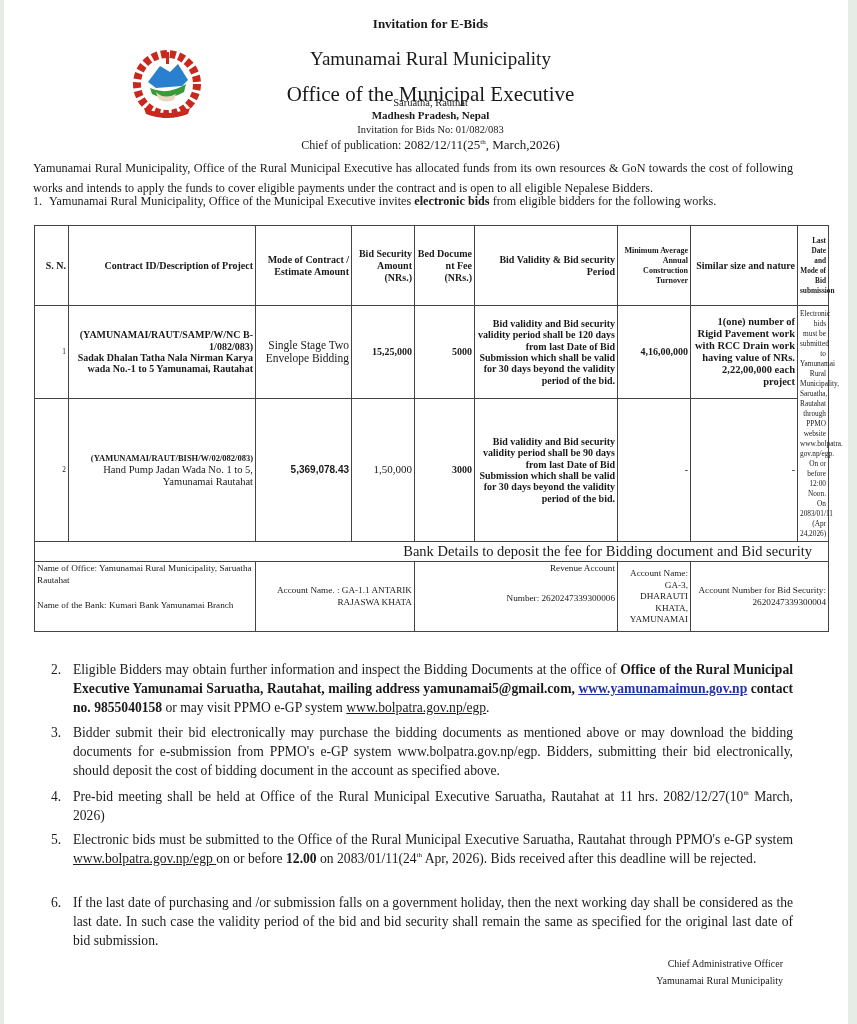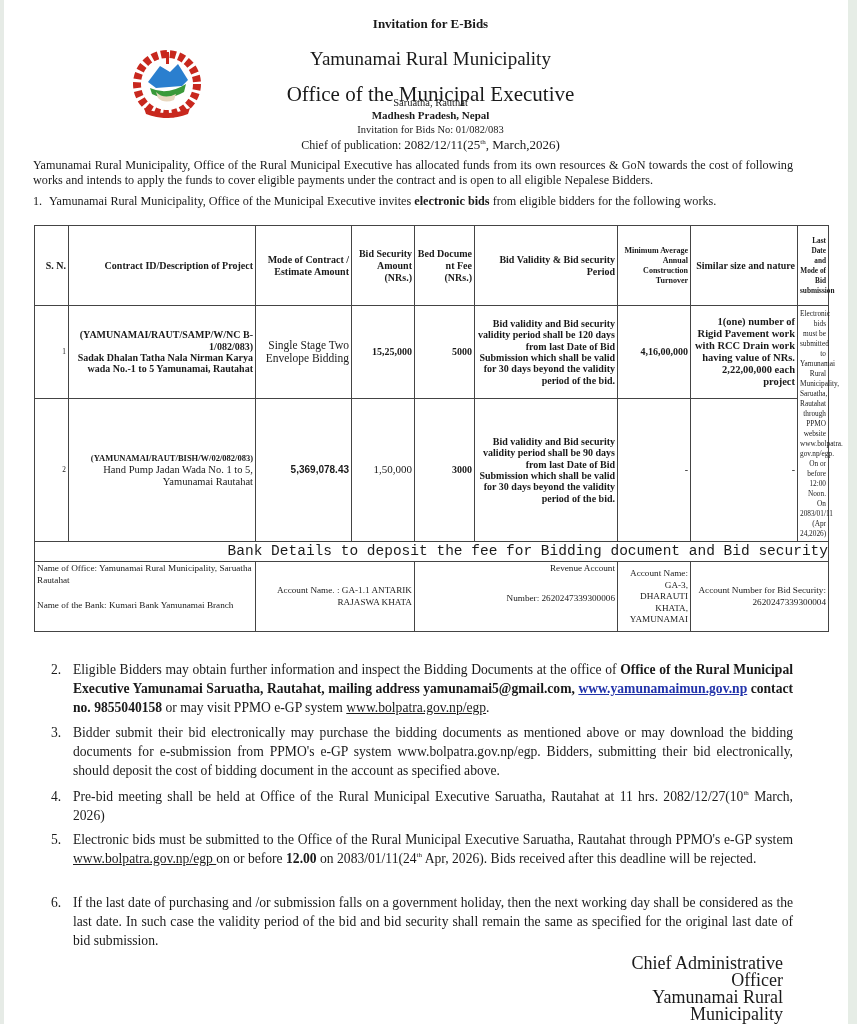--- a/index.html
+++ b/index.html
@@ -19,44 +19,44 @@
   .hdr { position: absolute; left: 0; width: 100%; text-align: center; }
   .hdr.h1 { top: 48px; font-size: 19px; }
   .hdr.h2 { top: 82px; font-size: 21px; }
   .hdr.h3 { top: 97px; font-size: 10.5px; }
   .hdr.h4 { top: 109px; font-size: 11px; font-weight: bold; }
   .hdr.h5 { top: 124px; font-size: 10.5px; }
   .hdr.h6 { top: 137px; font-size: 12px; }
   .hdr.h6 .big { font-size: 13px; }
   sup { font-size: 7px; vertical-align: super; line-height: 0; }
 
-  .intro { position: absolute; left: 0; top: 158px; width: 760px; font-size: 12.2px; line-height: 15px; text-align: justify; }
+  .intro { position: absolute; left: 0; top: 158px; width: 760px; font-size: 12.2px; line-height: 20px; text-align: justify; }
   .item1 { position: absolute; left: 0; top: 196px; width: 760px; font-size: 12.2px; line-height: 11.5px; }
   .item1 .num { position: absolute; left: 0; top: 0; }
   .item1 .txt { margin-left: 16px; text-align: justify; }
 
   table.works { position: absolute; left: 1px; top: 225px; border-collapse: collapse; width: 794px; table-layout: fixed; }
   table.works td, table.works th { border: 1.3px solid #444; text-align: right; vertical-align: middle; padding: 1px 2px; }
   table.works th { font-size: 10px; font-weight: bold; line-height: 12px; }
   table.works td { font-size: 10px; line-height: 11.4px; }
   .b { font-weight: bold; }
   .sans-big { font-family: "Liberation Sans", sans-serif; font-weight: bold; font-size: 12px; }
   .small8 { font-size: 8px !important; line-height: 10px !important; }
   .tiny7 { font-size: 7.3px !important; line-height: 10px !important; }
-  .row-bank-title td { font-size: 14.5px !important; padding: 4px 0 !important; font-family: Liberation Mono, monospace; }
+  .row-bank-title td { font-size: 14.5px !important; padding: 4px 16px !important; }
   .bank td { font-size: 9.2px !important; line-height: 11.5px !important; vertical-align: top !important; }
   .bank .mid { vertical-align: middle !important; }
 
   .para { position: absolute; left: 18px; width: 742px; font-size: 13.6px; line-height: 19px; text-align: justify; }
   .para .n { position: absolute; left: 0; top: 0; }
   .para .t { margin-left: 22px; }
   .link { color: #2233aa; text-decoration: underline; font-weight: bold; }
   .uline { text-decoration: underline; }
 
-  .sig { position: absolute; left: 560px; top: 955px; font-size: 18px; text-align: right; width: 190px; line-height: 17px; }
+  .sig { position: absolute; left: 560px; top: 955px; font-size: 10px; text-align: right; width: 190px; line-height: 17px; }
 </style>
 </head>
 <body>
 
 <div class="edge-left"></div>
 <div class="edge-right"></div>
 
 <div class="page">
 
   <div class="doc-title">Invitation for E-Bids</div>

